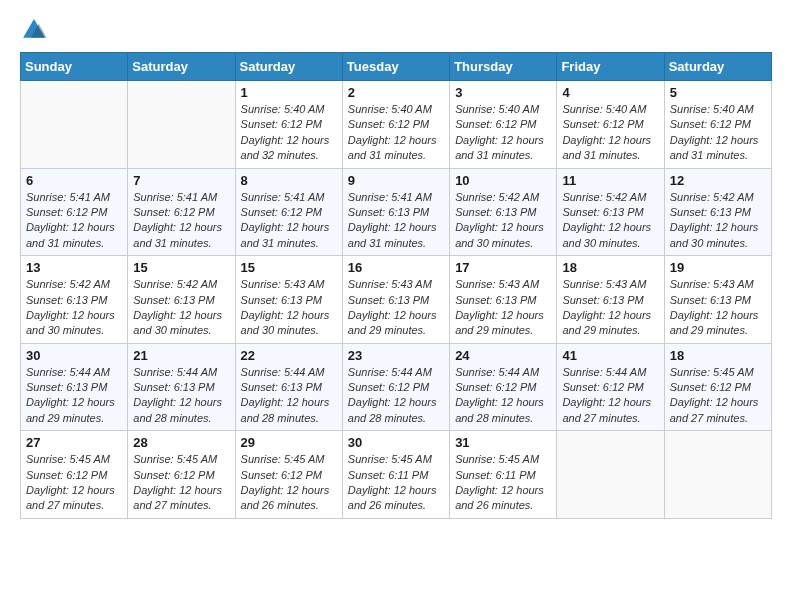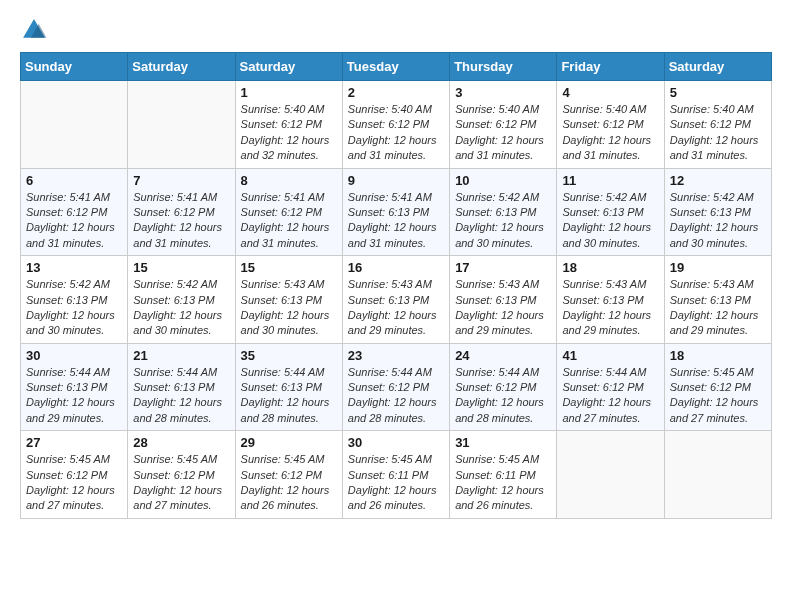--- a/index.html
+++ b/index.html
@@ -276,21 +276,21 @@
 and 29 minutes.</div>
           </td>
           <td>
             <div class="day-num">21</div>
             <div class="day-info" style="white-space: pre-line;">Sunrise: 5:44 AM
 Sunset: 6:13 PM
 Daylight: 12 hours
 and 28 minutes.</div>
           </td>
           <td>
-            <div class="day-num">35</div>
+            <div class="day-num">22</div>
             <div class="day-info" style="white-space: pre-line;">Sunrise: 5:44 AM
 Sunset: 6:13 PM
 Daylight: 12 hours
 and 28 minutes.</div>
           </td>
           <td>
             <div class="day-num">23</div>
             <div class="day-info" style="white-space: pre-line;">Sunrise: 5:44 AM
 Sunset: 6:12 PM
 Daylight: 12 hours

